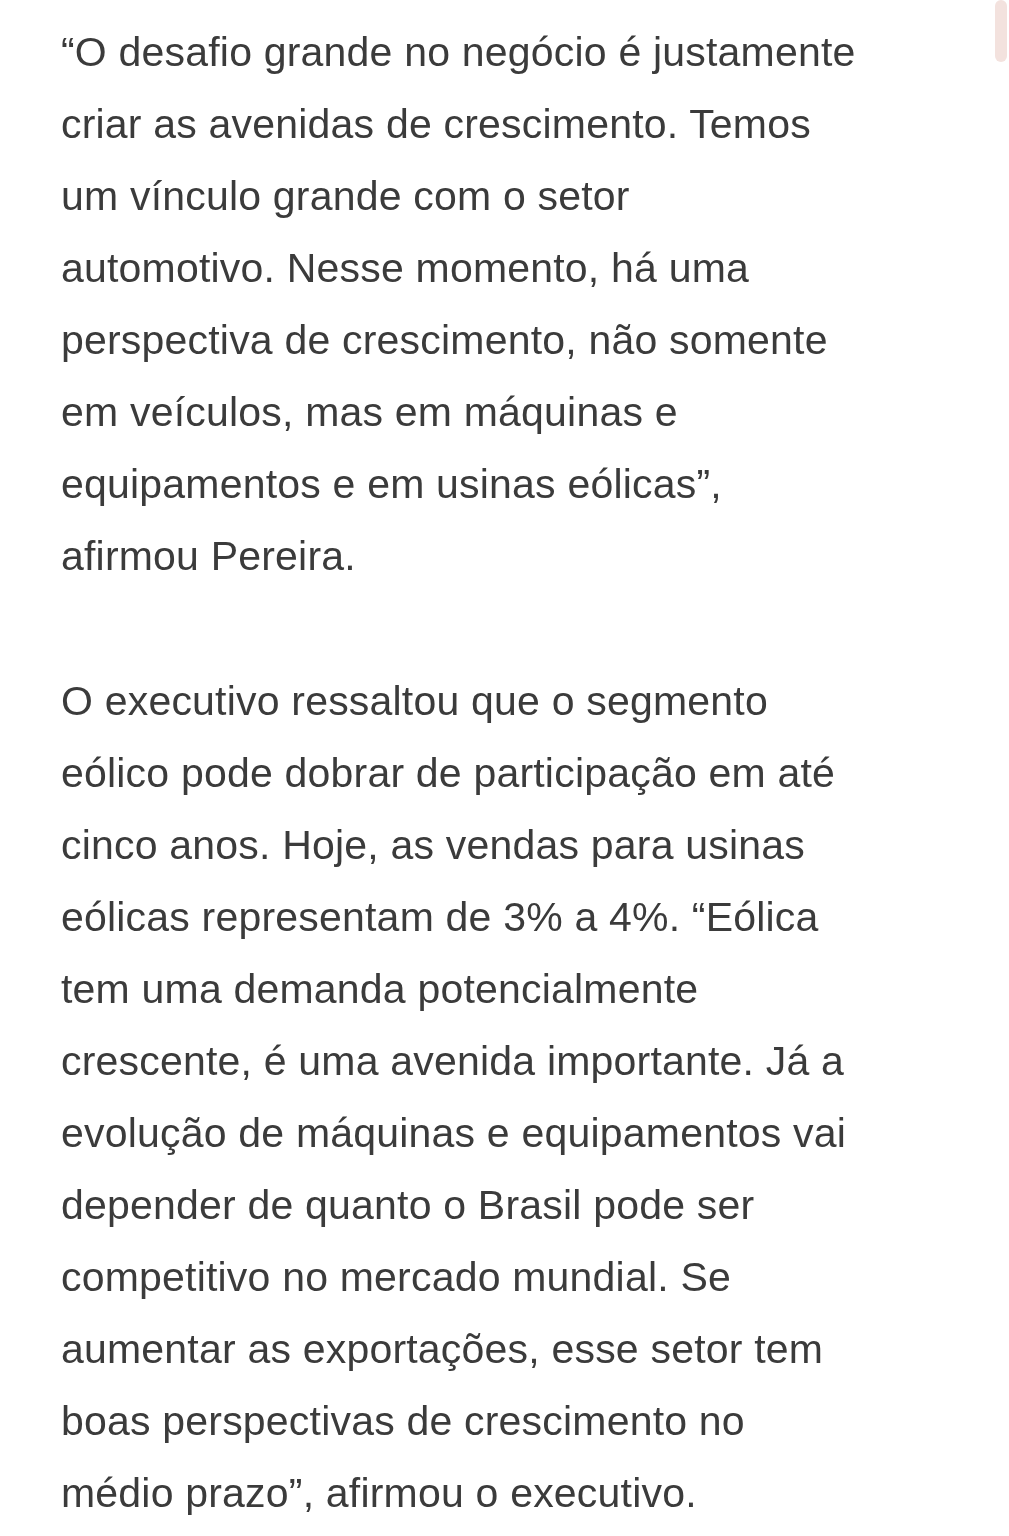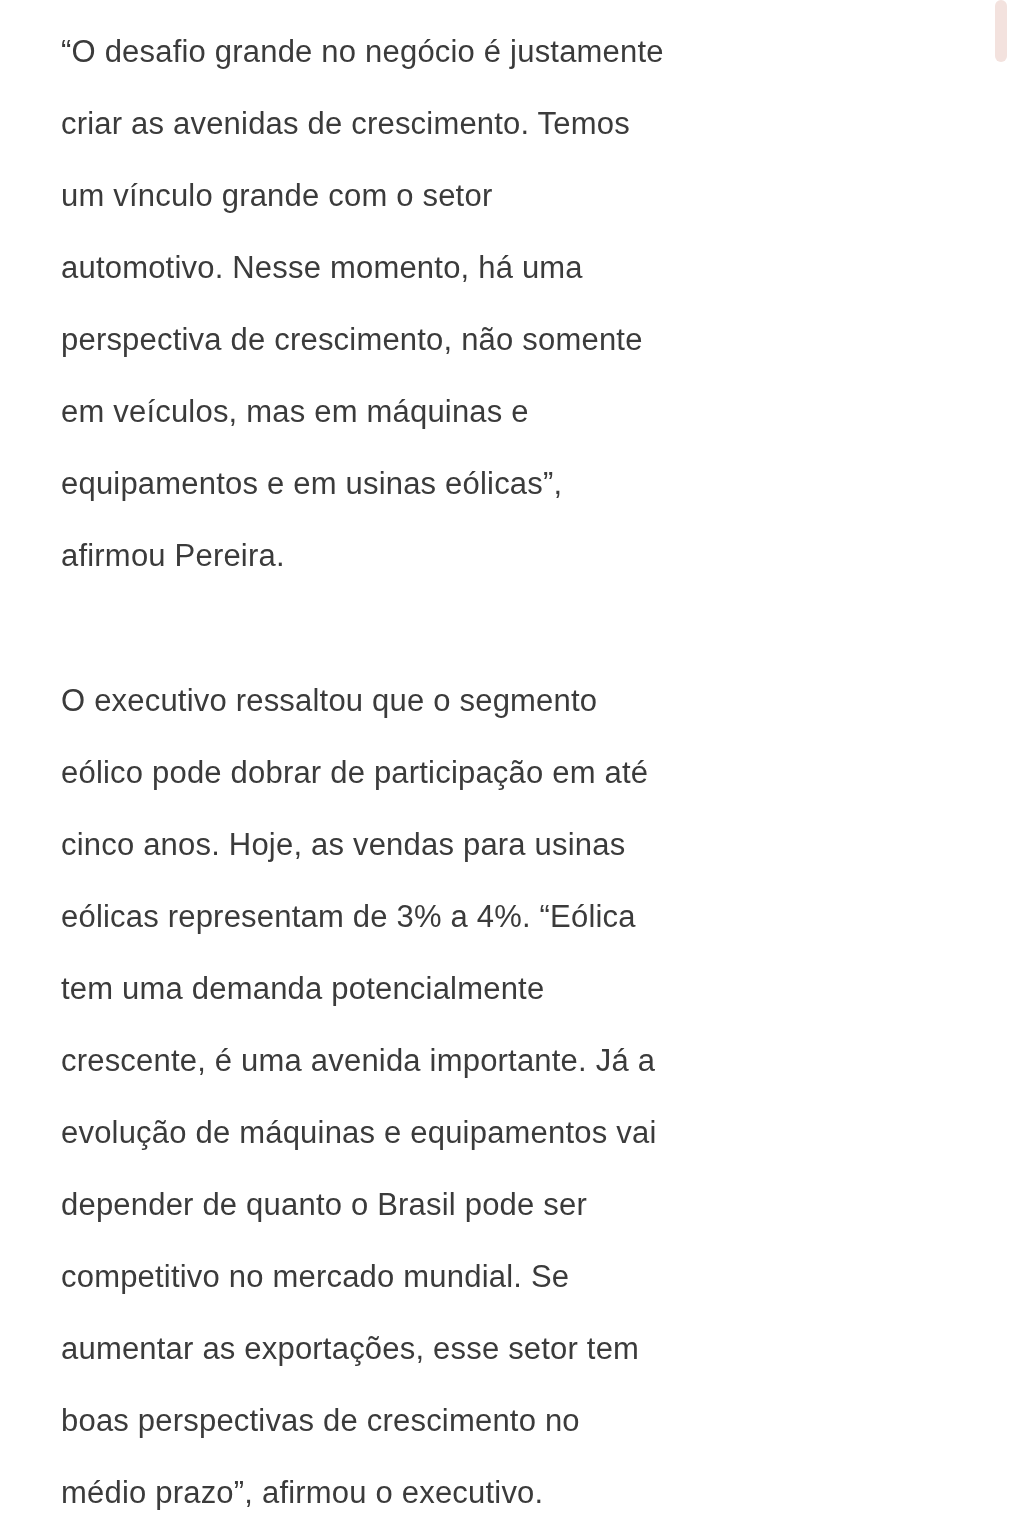--- a/index.html
+++ b/index.html
@@ -15,21 +15,21 @@
     font-family: "Liberation Sans", "DejaVu Sans", sans-serif;
   }
   .article {
     position: absolute;
     left: 61px;
     top: 16px;
     width: 900px;
     color: #3b3b3b;
   }
   .paragraph {
-    font-size: 31px;
+    font-size: 41px;
     line-height: 72px;
     letter-spacing: 0.2px;
     white-space: pre-line;
     margin: 0 0 73px 0;
     font-weight: 400;
   }
   .scroll-thumb {
     position: absolute;
     top: 0;
     right: 2px;

